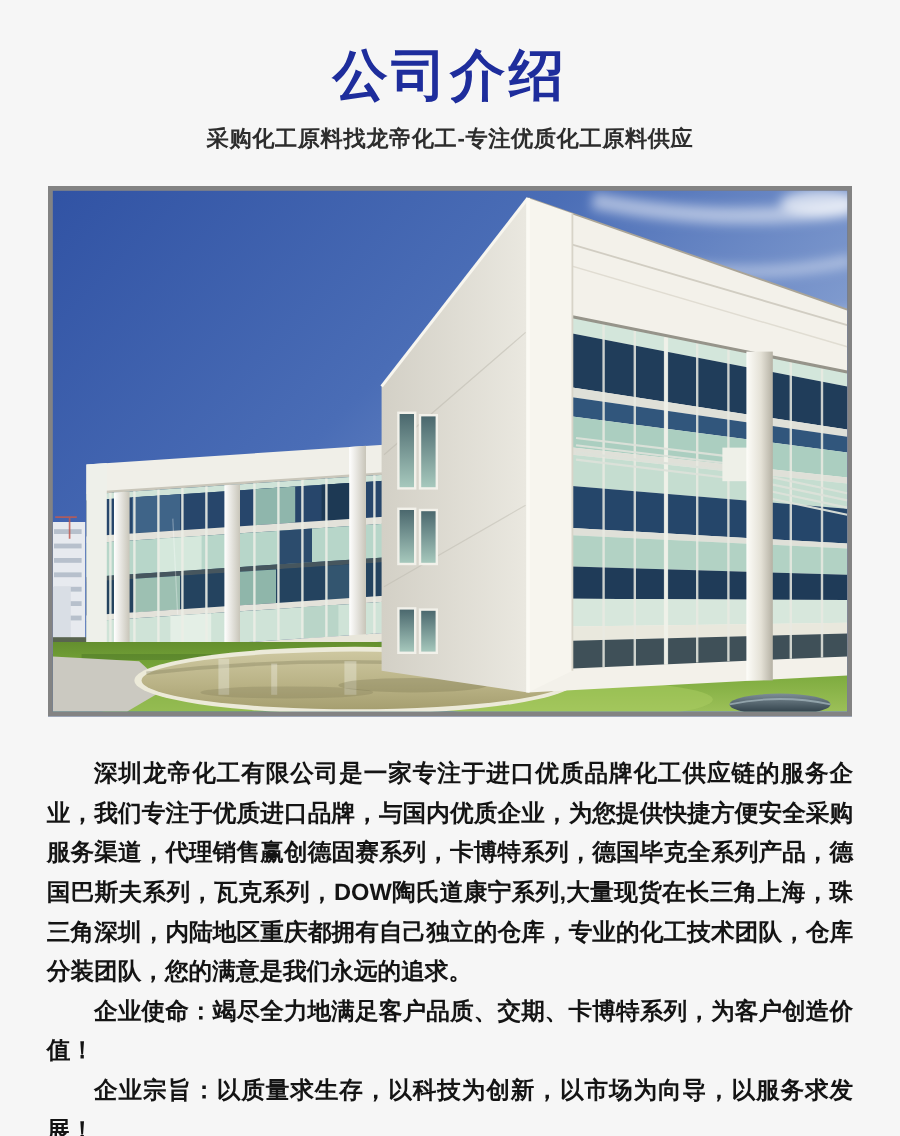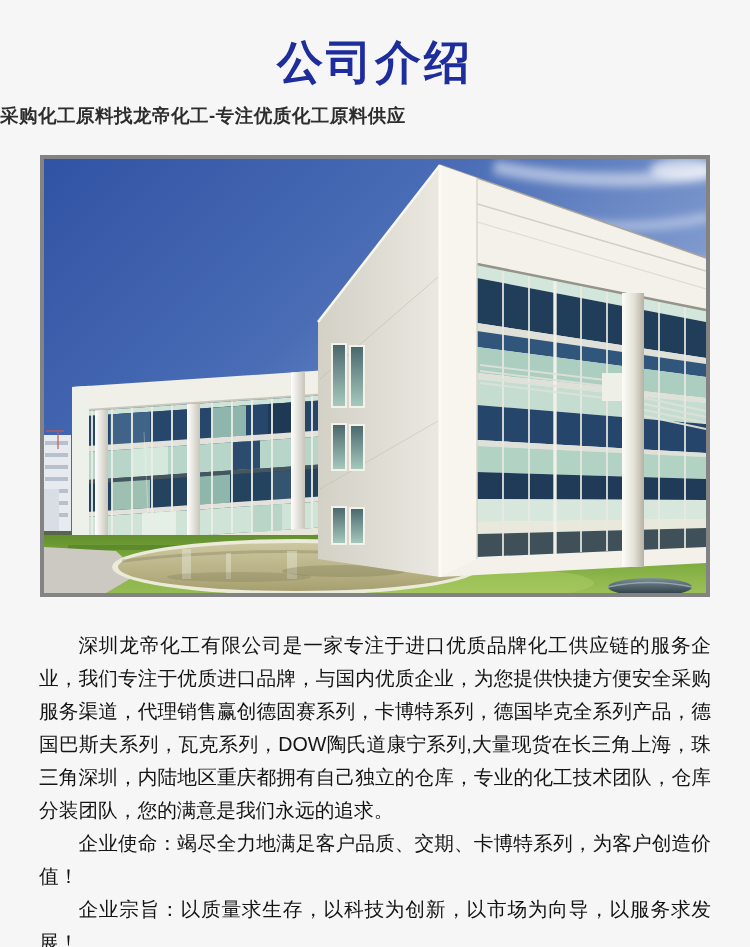--- a/index.html
+++ b/index.html
@@ -15,20 +15,21 @@
     padding-top: 36px;
     text-align: center;
     font-size: 46px;
     font-weight: bold;
     letter-spacing: 3px;
     color: #1e2d9c;
     line-height: 1.15;
   }
   .page-subtitle {
     margin-top: 14px;
+    text-align: center;
     font-size: 18.5px;
     font-weight: bold;
     letter-spacing: 0.5px;
     color: #2d2d2d;
     line-height: 26px;
   }
 
   .photo-frame {
     width: 670px;
     height: 442px;
@@ -40,21 +41,21 @@
   .photo-frame svg { display: block; }
 
   .about {
     margin-top: 32px;
     padding: 0 39px;
     font-size: 19.7px;
     line-height: 33px;
     text-align: justify;
     color: #141414;
   }
-  .about p { text-indent: 2em; margin: 0; }
+  .about p { text-indent: 2em; margin: 0; font-weight: bold; }
 </style>
 </head>
 <body>
 
 <div class="page">
 
   <div class="page-title">公司介绍</div>
   <div class="page-subtitle">采购化工原料找龙帝化工-专注优质化工原料供应</div>
 
   <div class="photo-frame">

